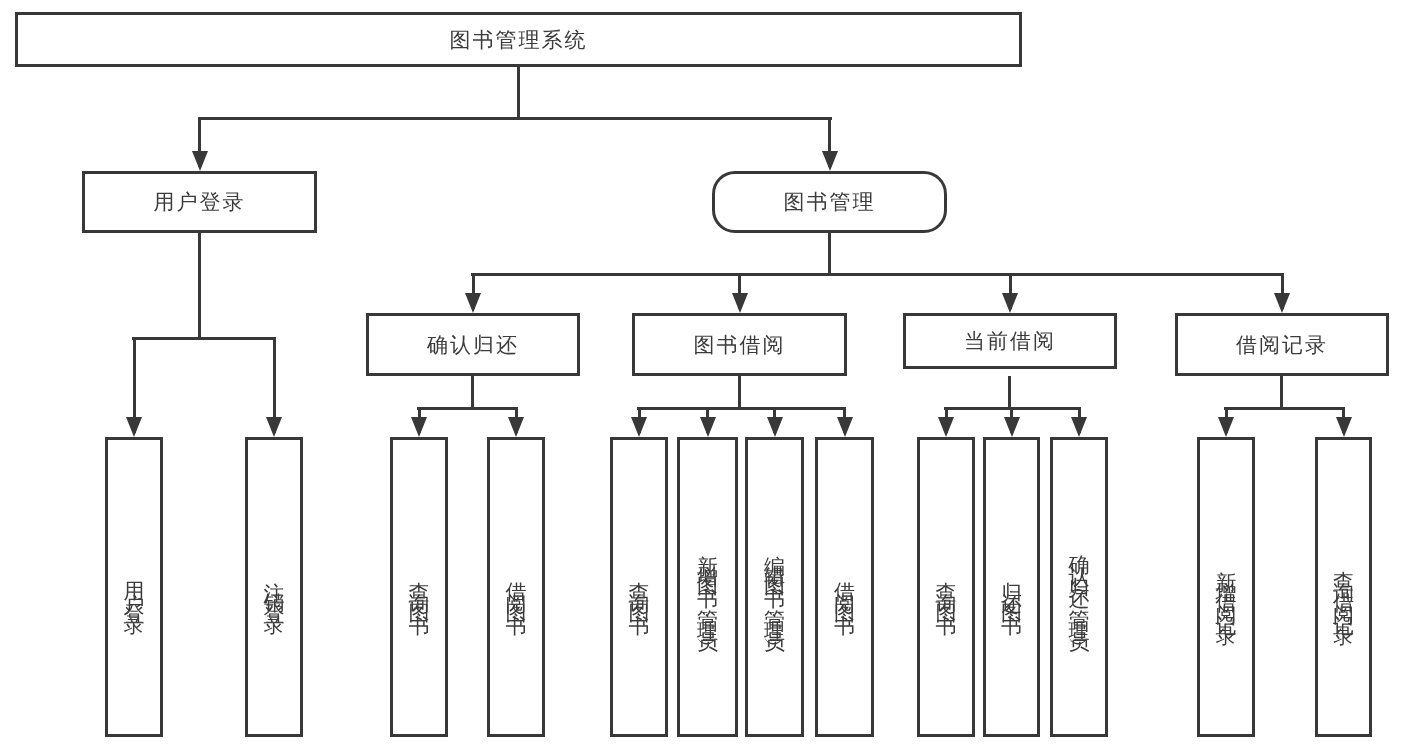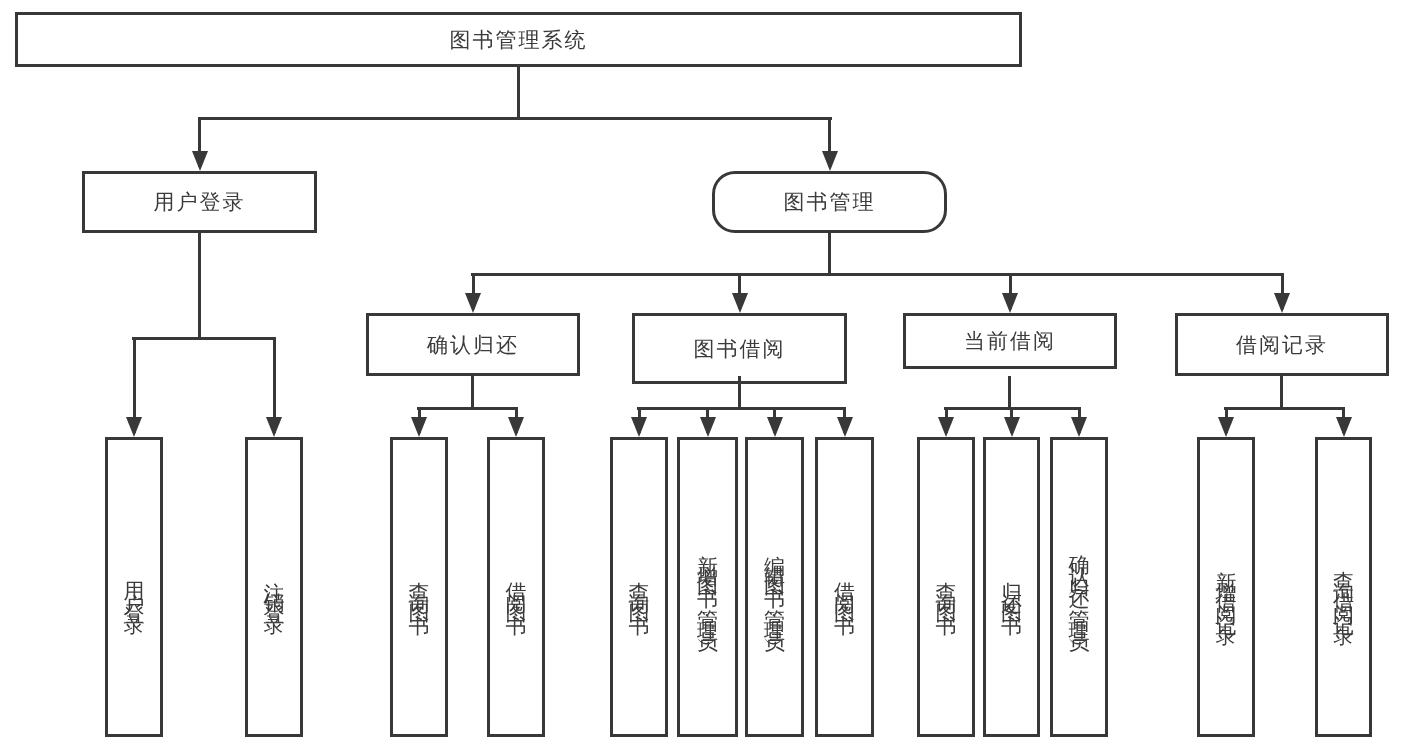--- a/index.html
+++ b/index.html
@@ -71,21 +71,21 @@
     </div>
     <div class="node" style="left: 82px; top: 171px; width: 235px; height: 62px;">
       <span class="lbl">用户登录</span>
     </div>
     <div class="node" style="left: 712px; top: 171px; width: 235px; height: 62px; border-radius: 23px;">
       <span class="lbl">图书管理</span>
     </div>
     <div class="node" style="left: 366px; top: 313px; width: 214px; height: 63px;">
       <span class="lbl">确认归还</span>
     </div>
-    <div class="node" style="left: 632px; top: 313px; width: 215px; height: 71px;">
+    <div class="node" style="left: 632px; top: 313px; width: 215px; height: 63px;">
       <span class="lbl">图书借阅</span>
     </div>
     <div class="node" style="left: 903px; top: 313px; width: 214px; height: 56px;">
       <span class="lbl">当前借阅</span>
     </div>
     <div class="node" style="left: 1175px; top: 313px; width: 214px; height: 63px;">
       <span class="lbl">借阅记录</span>
     </div>
     <div class="node vnode" style="left: 105px; top: 437px; width: 58px; height: 300px;">
       <span class="lbl">用户登录</span>

